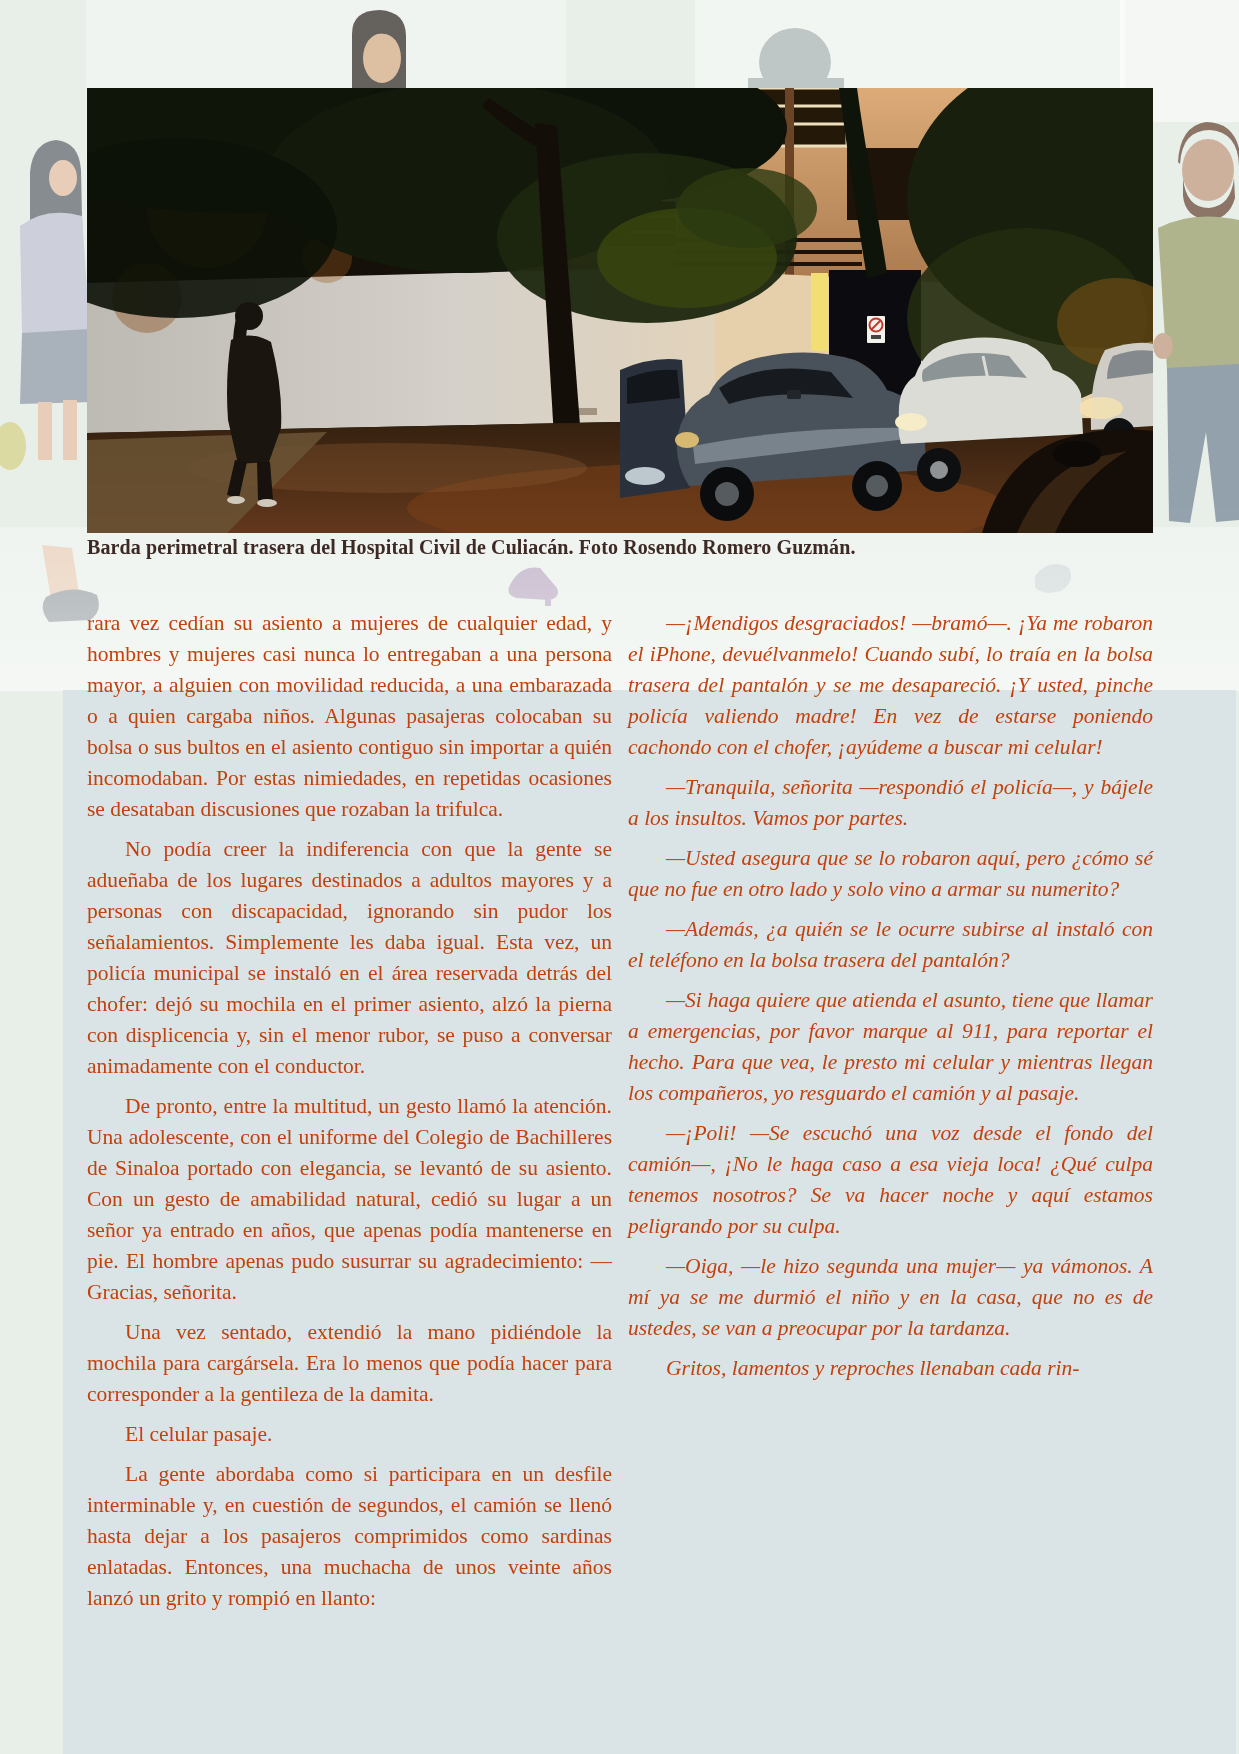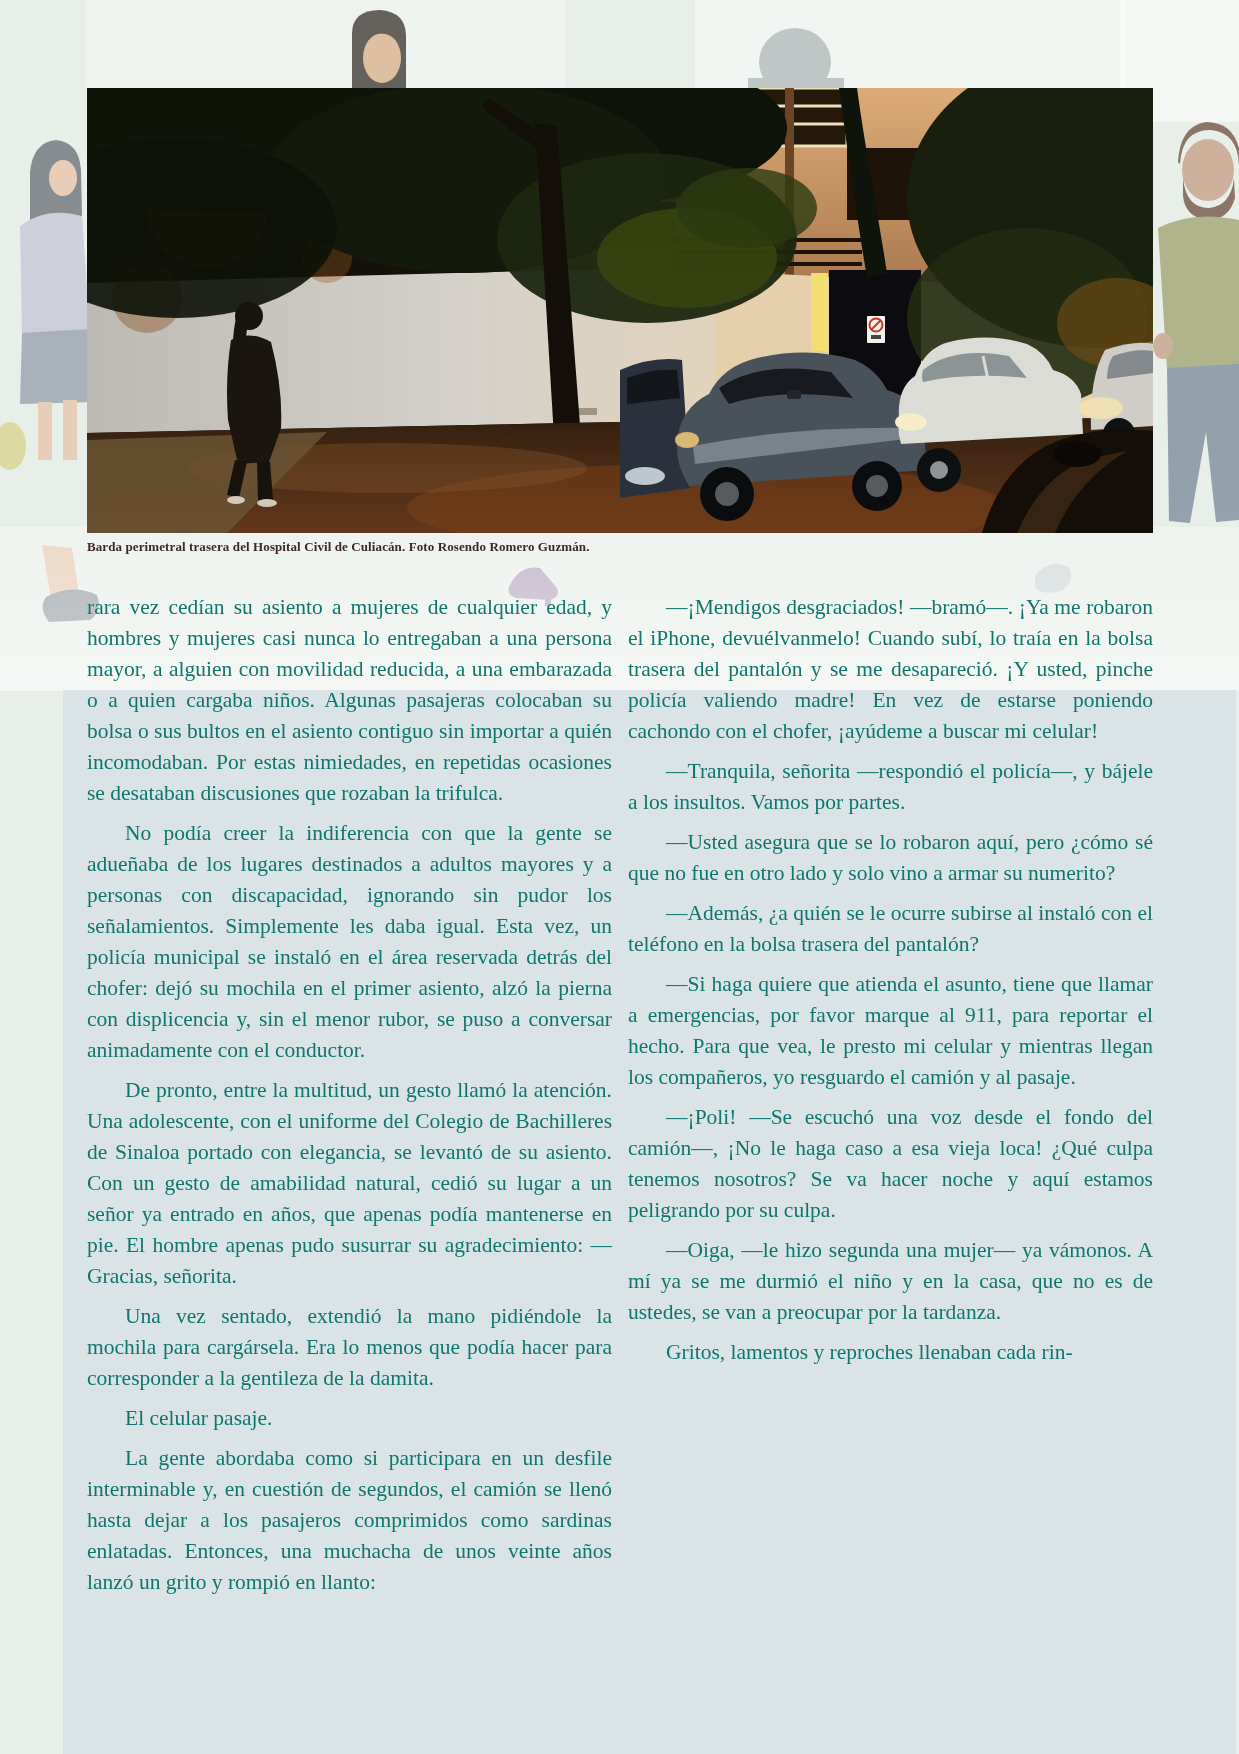--- a/index.html
+++ b/index.html
@@ -4,25 +4,25 @@
 <style>
   html,body{margin:0;padding:0;}
   body{font-family:"Liberation Serif","DejaVu Serif",serif;}
   #page{position:relative;width:1239px;height:1754px;background:#e8efe9;overflow:hidden;}
   #bg-art{position:absolute;left:0;top:0;z-index:0;}
   #white-band{position:absolute;left:0;top:527px;width:1239px;height:164px;
     background:linear-gradient(180deg,rgba(255,255,255,.30),rgba(255,255,255,.55));z-index:1;}
   #text-band{position:absolute;left:63px;top:690px;width:1173px;height:1064px;background:#dae3e6;z-index:1;}
   #photo{position:absolute;left:87px;top:88px;width:1066px;height:445px;z-index:2;overflow:hidden;background:#15100a;}
   #caption{position:absolute;left:87px;top:536px;width:1066px;z-index:2;
-    font-weight:bold;font-size:13px;line-height:22px;color:#3e2a25;letter-spacing:.1px;}
-  .col{position:absolute;top:592px;width:525px;z-index:2;color:#0f766e;
+    font-weight:bold;font-size:20px;line-height:22px;color:#3e2a25;letter-spacing:.1px;}
+  .col{position:absolute;top:608px;width:525px;z-index:2;color:#c2410c;
     font-size:21.5px;line-height:31px;text-align:justify;}
   #col-left{left:87px;}
-  #col-right{left:628px;}
+  #col-right{left:628px;font-style:italic;}
   .col p{margin:0 0 9px 0;}
   .col p.indent{text-indent:38px;}
 </style>
 </head>
 <body>
 
 <div id="page">
 
   <svg id="bg-art" width="1239" height="1754" viewBox="0 0 1239 1754">
     <g>

